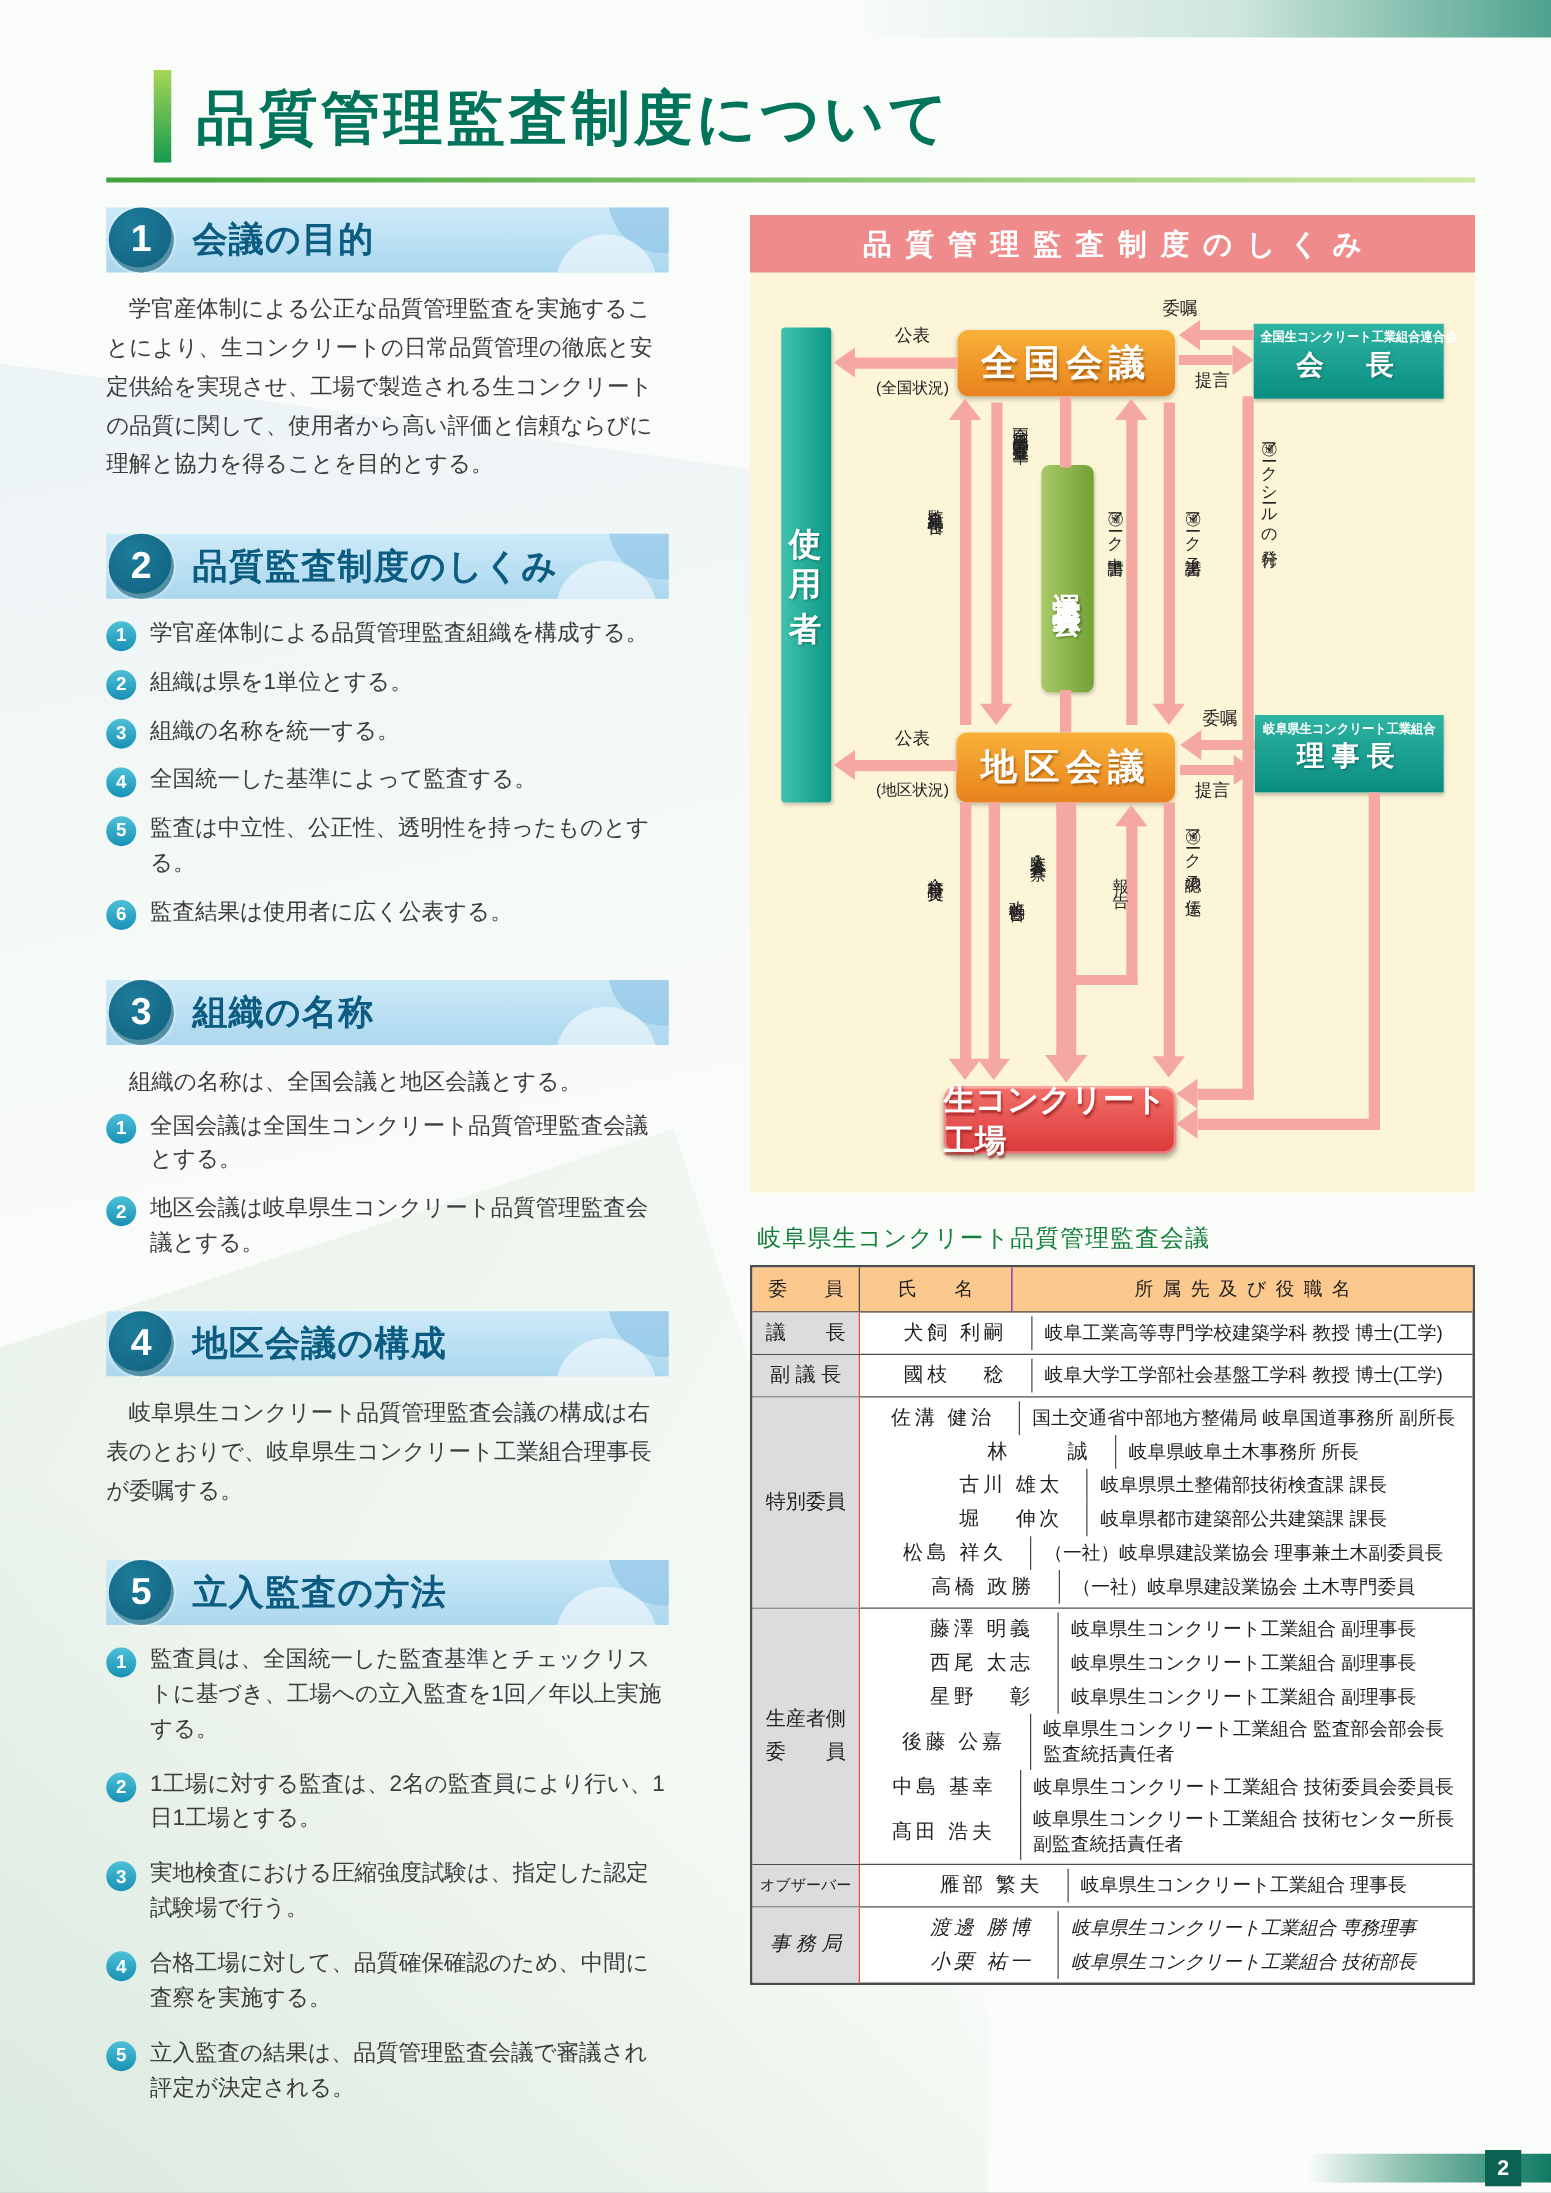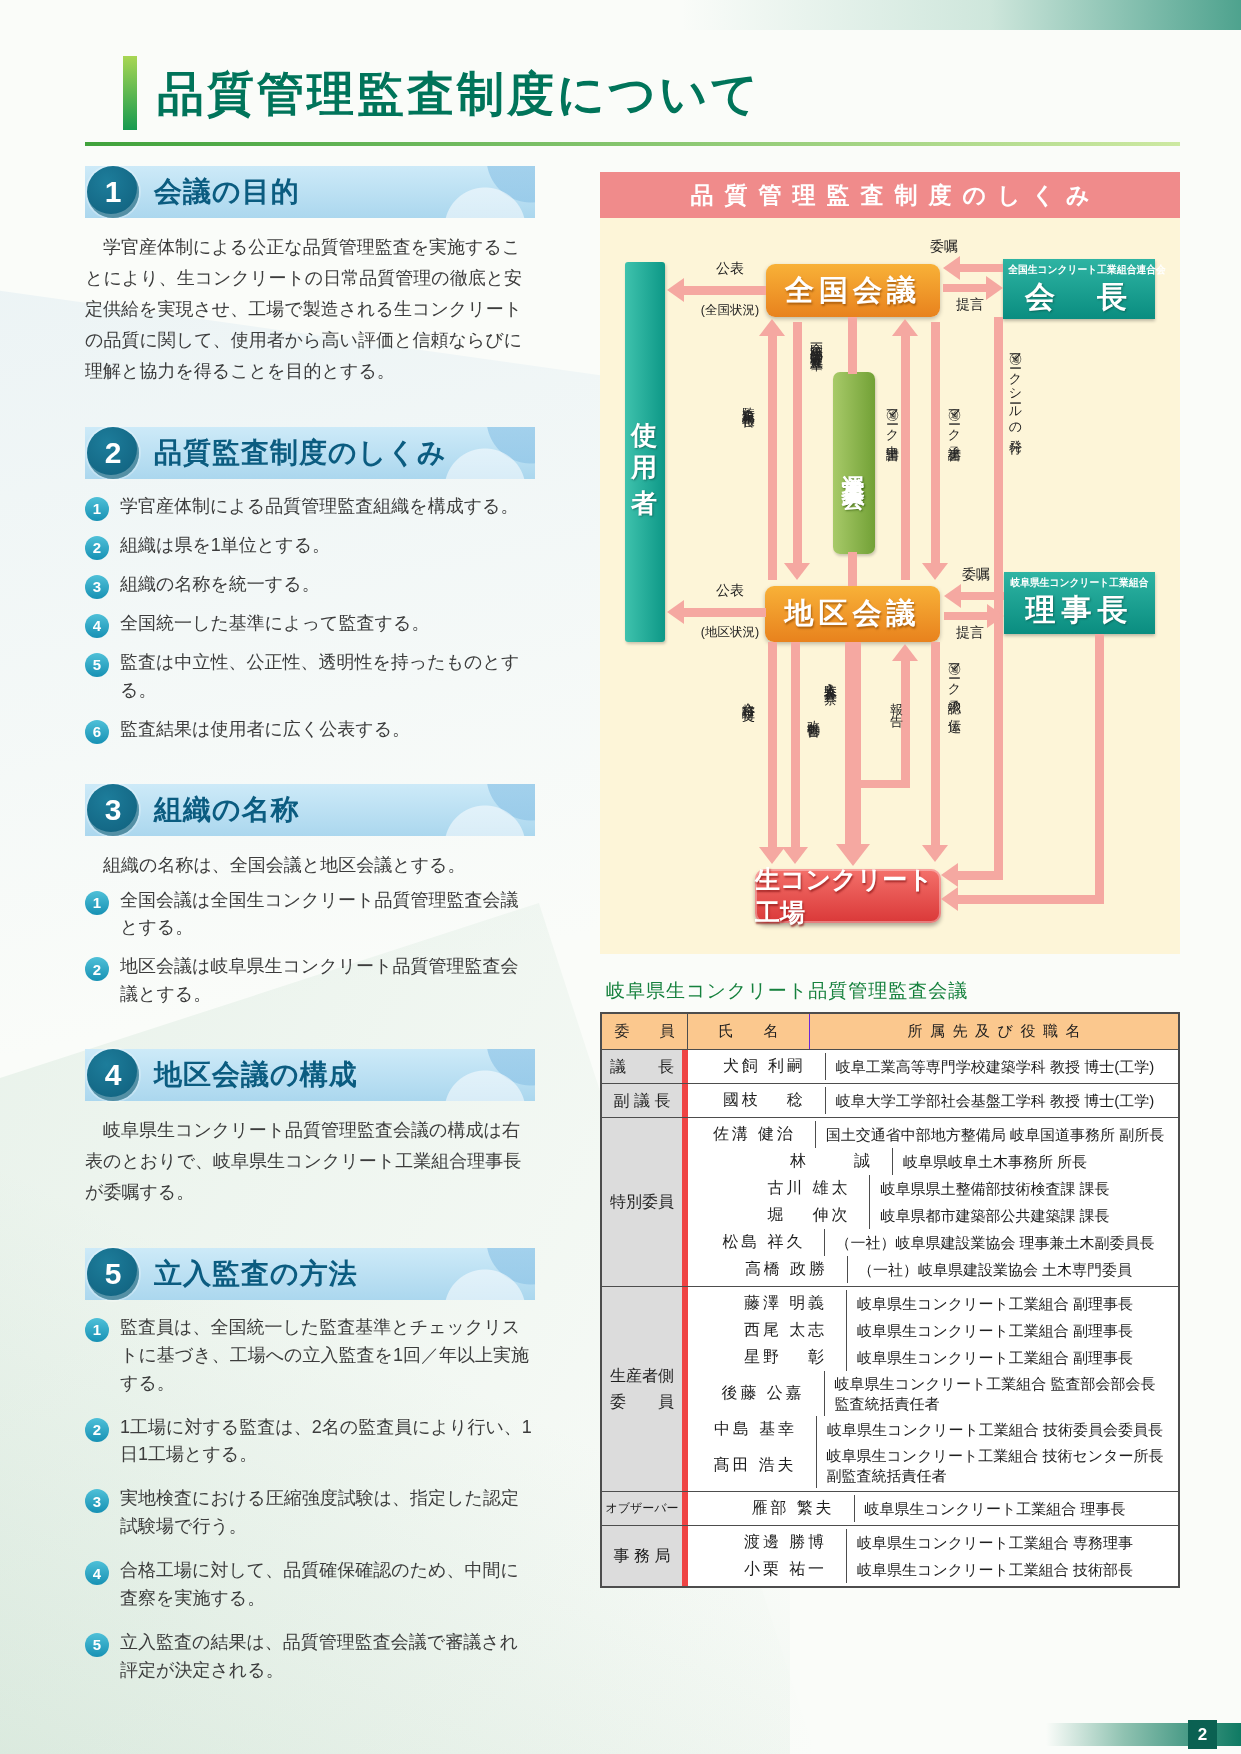--- a/index.html
+++ b/index.html
@@ -57,21 +57,21 @@
     background:linear-gradient(90deg,#3fc2ad,#0d9887); display:flex; align-items:center; justify-content:center;
     box-shadow:1px 2px 3px rgba(0,0,0,0.2); }
   .user-bar span { position:static; writing-mode:vertical-rl; color:#fff; font-size:26px; font-weight:bold;
     letter-spacing:1.3em; text-shadow:1px 1px 2px rgba(0,60,50,0.5); }
   .obox { background:linear-gradient(180deg,#f8b138,#e8821d); border-radius:9px; color:#fff;
     display:flex; align-items:center; justify-content:center; font-weight:bold; font-size:29px; letter-spacing:5px;
     text-shadow:1px 2px 2px rgba(140,70,0,0.65); box-shadow:0 2px 4px rgba(0,0,0,0.25); }
   .tbox { background:linear-gradient(180deg,#2eb4a3,#0a8d80); color:#fff; text-align:center; padding-top:4px;
     box-shadow:0 2px 3px rgba(0,0,0,0.25); }
   .tbox .org { position:static; display:block; font-size:10.5px; white-space:nowrap; transform:scaleX(0.93); font-weight:bold; }
-  .tbox .main { position:static; display:block; font-size:30px; font-weight:bold; letter-spacing:6px;
+  .tbox .main { position:static; display:block; font-size:22px; font-weight:bold; letter-spacing:6px;
     text-shadow:1px 1px 2px rgba(0,60,50,0.5); }
   .gbox { left:233px; top:200px; width:42px; height:182px; border-radius:7px;
     background:linear-gradient(90deg,#a8ca69,#72a136); display:flex; align-items:center; justify-content:center;
     box-shadow:1px 2px 3px rgba(0,0,0,0.2); }
   .gbox span { position:static; writing-mode:vertical-rl; color:#fff; font-size:23px; font-weight:bold;
     letter-spacing:3px; text-shadow:1px 1px 2px rgba(40,80,0,0.6); }
   .fbox { left:155px; top:697px; width:186px; height:54px; border-radius:10px;
     background:linear-gradient(180deg,#f4716b,#da3838); color:#fff; font-size:25px; font-weight:bold;
     display:flex; align-items:center; justify-content:center;
     text-shadow:1px 2px 2px rgba(150,30,30,0.8);
@@ -90,22 +90,22 @@
 
   
   .tbl-title { margin:24px 0 8px 6px; font-size:19px; color:#15803d; letter-spacing:1px; }
   .ctable { border:2px solid #4d4d4d; background:#fff; font-size:15px; color:#1e1e1e; }
   .ct-header { display:flex; background:#fbc88e; border-bottom:1px solid #4d4d4d; font-weight:normal; }
   .ct-header > div { padding:8px 0; text-align:center; letter-spacing:0.5em; text-indent:0.5em; }
   .colw-role { width:86px; border-right:1px solid #4d4d4d; flex:none; }
   .colw-name { width:122px; border-right:1px solid #6d28d9; flex:none; }
   .colw-aff  { flex:1; }
   .ct-group { display:flex; border-bottom:1px solid #4d4d4d; }
-  .ct-group:last-child { border-bottom:none; }
-  .ct-role { width:86px; flex:none; background:#dcdcdc; border-right:6px solid #ef4444;
+  .ct-group:last-child { border-bottom:none;font-style:italic; }
+  .ct-role { width:86px; flex:none; background:#dcdcdc; border-right:1px solid #ef4444;
     display:flex; align-items:center; justify-content:center; text-align:center;
     white-space:pre-line; font-size:16px; line-height:1.6; }
   .ct-role.small { font-size:12px; letter-spacing:0; }
   .ct-members { flex:1; display:flex; flex-direction:column; justify-content:center; padding:3px 0;align-items:center; }
   .ct-mrow { display:flex; align-items:stretch; }
   .ct-name { width:122px; flex:none; border-right:1px solid #4d4d4d; display:flex; align-items:center;
     justify-content:center; font-size:16px; letter-spacing:0.18em; white-space:pre; padding:3px 0; }
   .ct-aff { flex:1; display:flex; align-items:center; padding:3px 8px 3px 10px;
     white-space:pre-line; line-height:1.3; }
 

